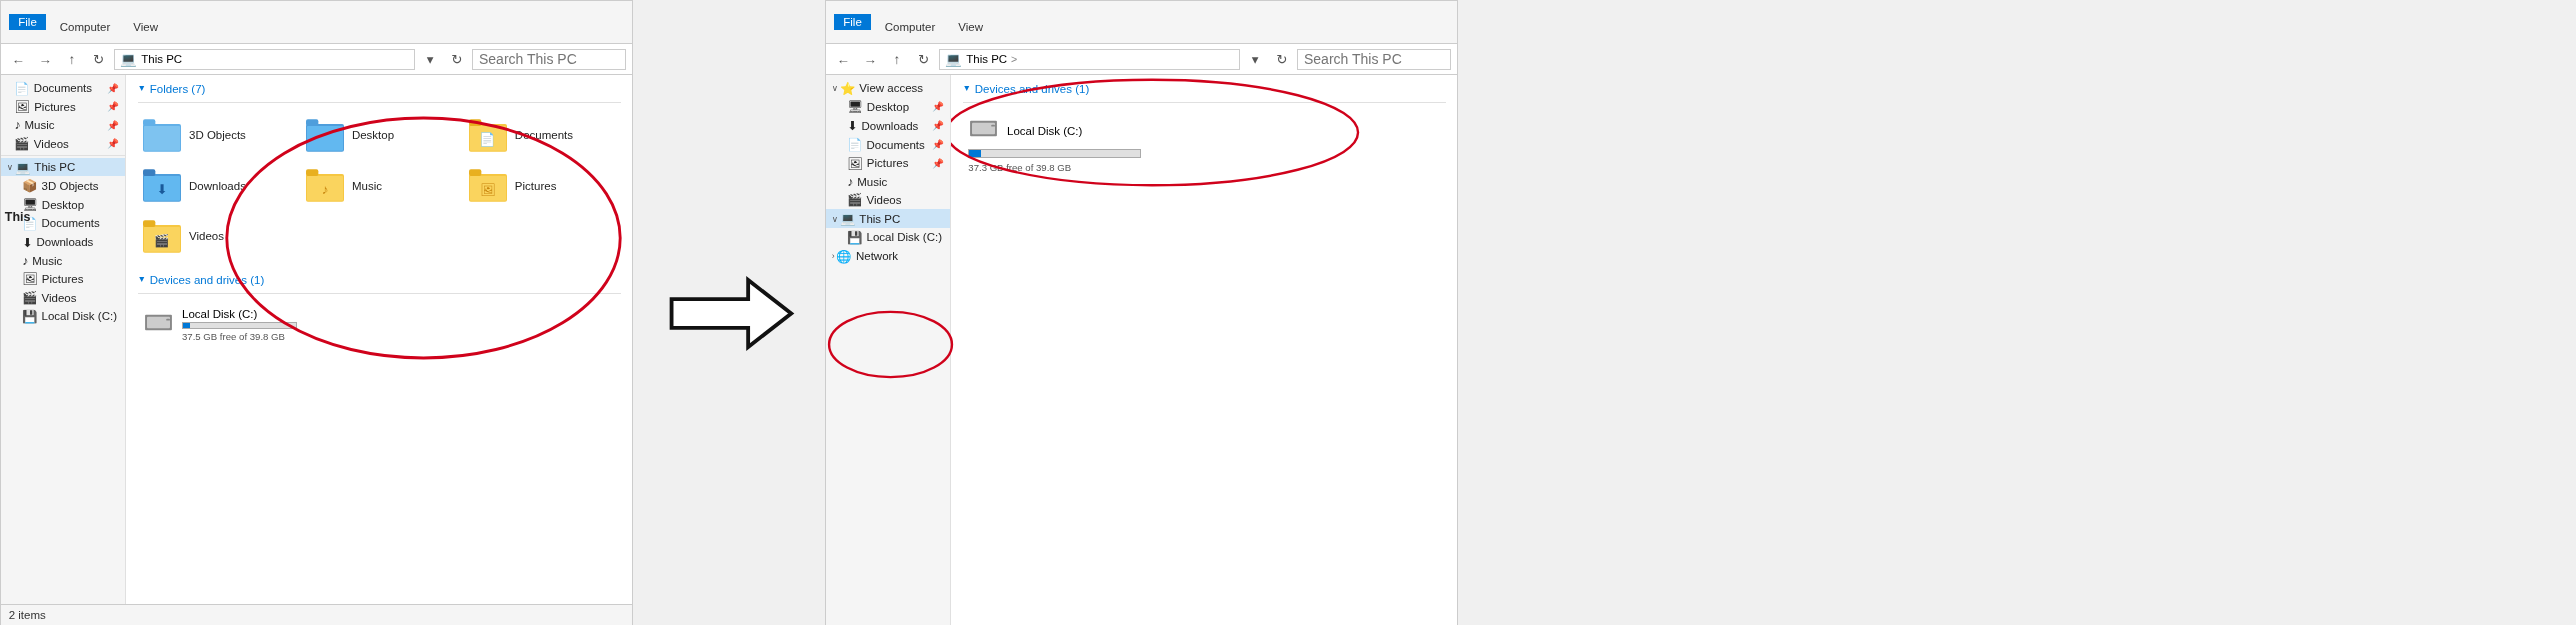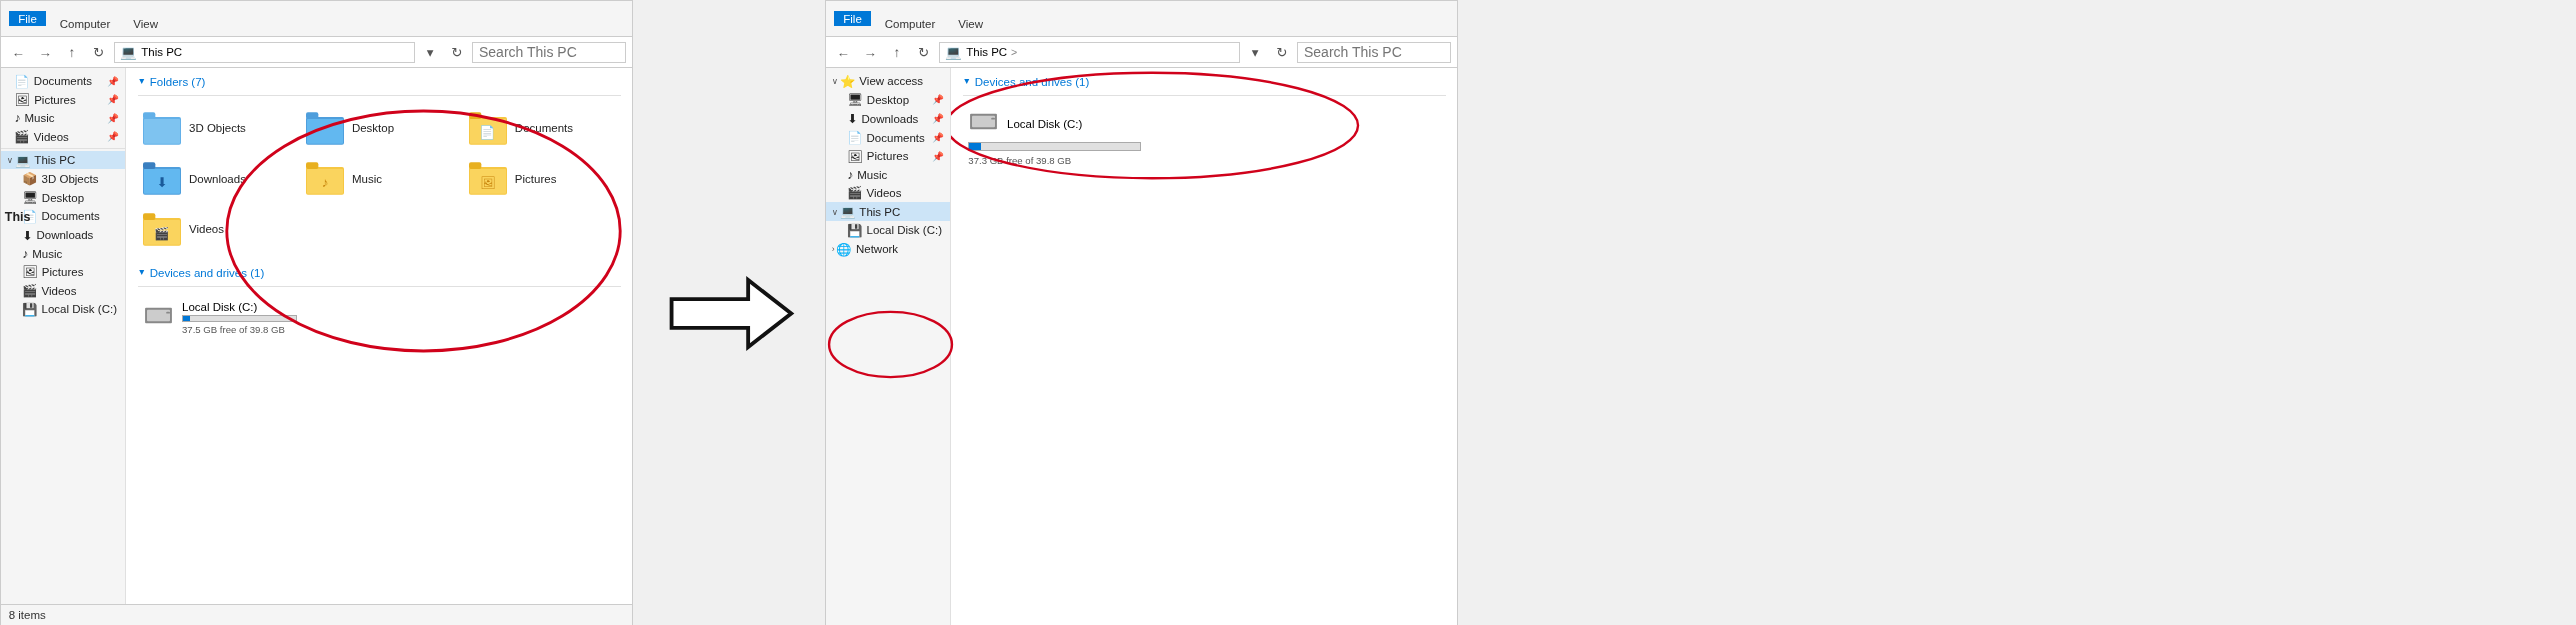--- a/index.html
+++ b/index.html
@@ -17,21 +17,21 @@
     .left-panel {
       width: 633px;
       height: 626px;
       background: #fff;
       border: 1px solid #ccc;
       display: flex;
       flex-direction: column;
     }
 
     .title-bar {
-      height: 36px;
+      height: 43px;
       background: #f5f5f5;
       border-bottom: 1px solid #ccc;
       display: flex;
       align-items: center;
       padding: 0 7.7px;
       gap: 3.8px;
     }
     .title-bar-btn {
       padding: 1.9px 9.6px;
       font-size: 11.5px;
@@ -459,21 +459,21 @@
         </div>
       </div>
 
       <svg class="overlay-svg" style="position:absolute;top:38px;left:96px;width:403px;height:250px;" viewBox="0 0 420 260">
         <ellipse cx="210" cy="130" rx="205" ry="125" fill="none" stroke="#d0021b" stroke-width="3"></ellipse>
       </svg>
     </div>
   </div>
 
   <div class="status-bar">
-    <span>8 items</span>
+    <span>2 items</span>
   </div>
 
   <div style="position:absolute;left:0;top:171px;font-size:12.5px;font-weight:bold;color:#222;padding:1.9px 3.8px;pointer-events:none;margin-top:36px;">This</div>
 </div>
 
 <div class="arrow-container">
   <div style="position:relative;display:flex;align-items:center;justify-content:center;">
     <svg width="134" height="77" viewBox="0 0 140 80">
       <polygon points="10,25 90,25 90,5 135,40 90,75 90,55 10,55" fill="#fff" stroke="#111" stroke-width="4"></polygon>
     </svg>

